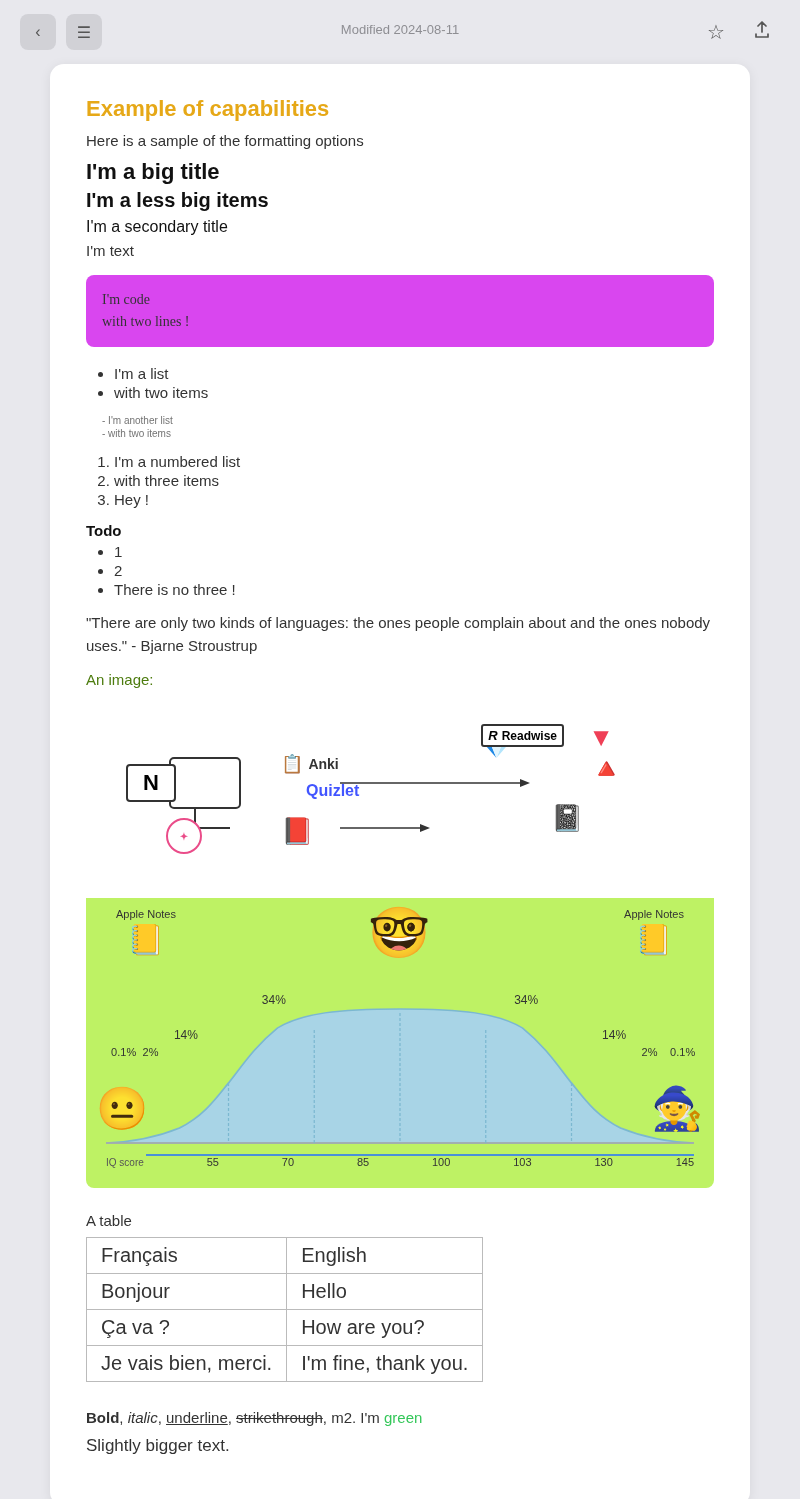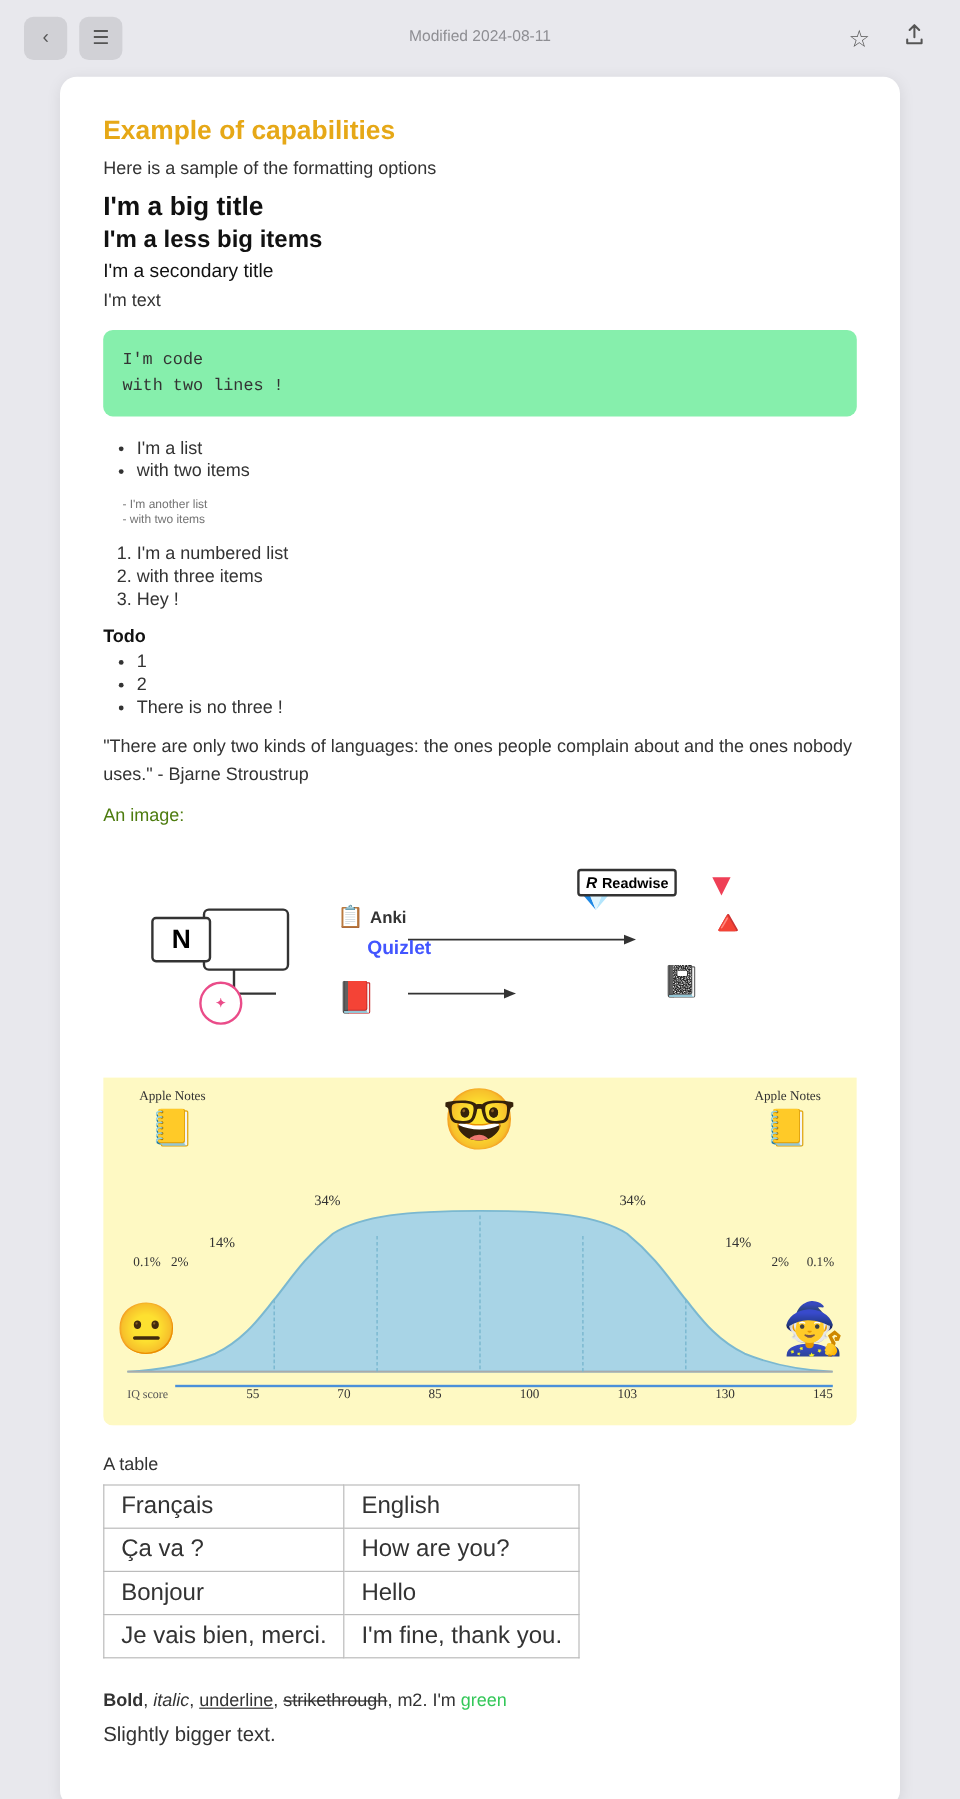--- a/index.html
+++ b/index.html
@@ -98,24 +98,24 @@
       color: #111;
       margin-bottom: 4px;
     }
     .doc-text {
       font-size: 15px;
       color: #333;
       margin-bottom: 12px;
       line-height: 1.5;
     }
     .code-block {
-      background: #86efac;
+      background: #d946ef;
       border-radius: 8px;
       padding: 14px 16px;
-      font-family: Liberation Mono, monospace;
+      font-family: Liberation Serif, serif;
       font-size: 14px;
       color: #333;
       margin-bottom: 18px;
       line-height: 1.6;
     }
     .bullet-list {
       list-style: disc;
       padding-left: 28px;
       margin-bottom: 14px;
     }
@@ -326,21 +326,21 @@
 
         <div style="position:absolute; left:220px; top:84px; font-size:16px; font-weight:700; color:#4255ff;">Quizlet</div>
 
         <div style="position:absolute; left:80px; top:120px; width:36px; height:36px; border-radius:50%; border:2px solid #ea4c89; background:#fff; display:flex; align-items:center; justify-content:center; font-size:10px; color:#ea4c89; font-weight:700;">✦</div>
 
         <div style="position:absolute; left:195px; top:118px; font-size:26px; color:#f00;">📕</div>
 
         <div style="position:absolute; right:130px; top:105px; font-size:26px; color:#742774;">📓</div>
       </div>
 
-      <div style="position:relative; width:100%; background:#fef9c3; padding:10px 0 0 0;font-family:Liberation Serif, serif;">
+      <div style="position:relative; width:100%; background:#bef264; padding:10px 0 0 0;">
 
         <div style="position:relative; width:100%; height:280px;">
 
           <div style="position:absolute; left:30px; top:0px; text-align:center; font-size:11px; color:#333;">
             <div>Apple Notes</div>
             <div style="font-size:30px; margin-top:2px;">📒</div>
           </div>
 
           <div style="position:absolute; right:30px; top:0px; text-align:center; font-size:11px; color:#333;">
             <div>Apple Notes</div>
@@ -395,26 +395,26 @@
   </div>
 
   <div class="doc-table-label">A table</div>
   <table class="doc-table">
     <tbody>
       <tr>
         <td>Français</td>
         <td>English</td>
       </tr>
       <tr>
+        <td>Bonjour</td>
+        <td>Hello</td>
+      </tr>
+      <tr>
         <td>Ça va ?</td>
         <td>How are you?</td>
-      </tr>
-      <tr>
-        <td>Bonjour</td>
-        <td>Hello</td>
       </tr>
       <tr>
         <td>Je vais bien, merci.</td>
         <td>I'm fine, thank you.</td>
       </tr>
     </tbody>
   </table>
 
   <div class="format-demo">
     <strong>Bold</strong>, <em>italic</em>, <u>underline</u>, <s>strikethrough</s><span>, m2. I'm </span><span class="green-text">green</span>

